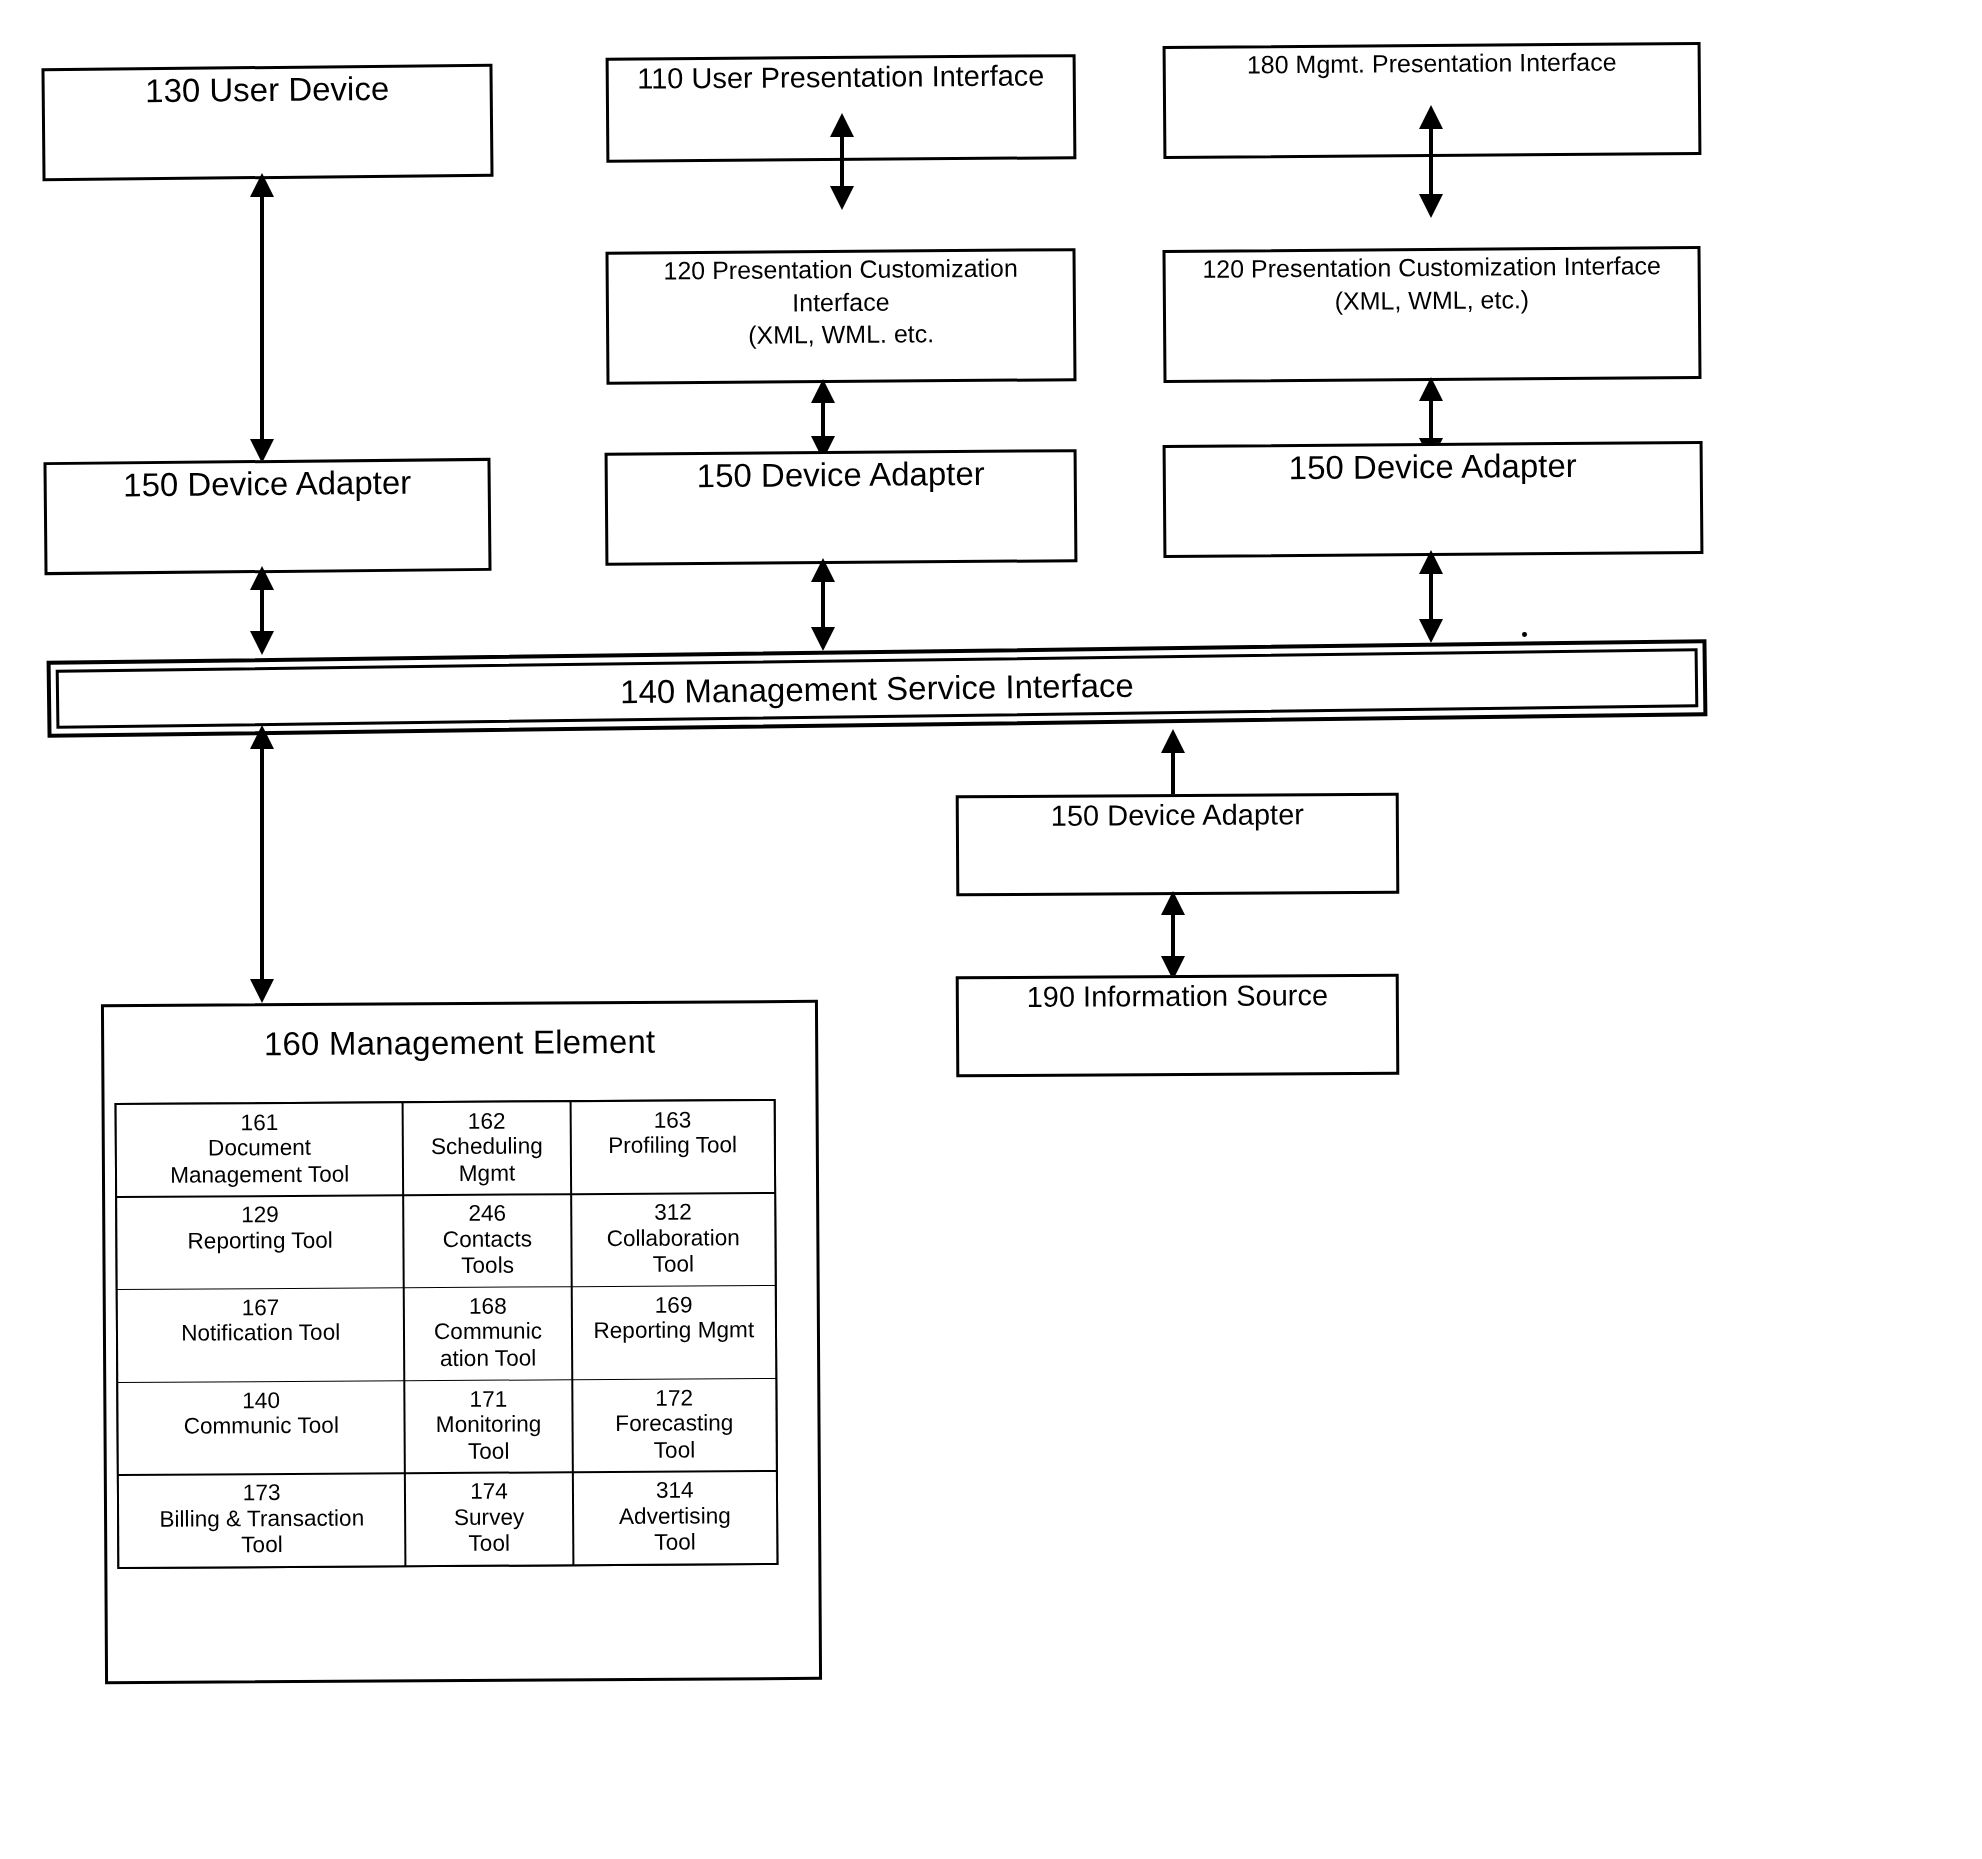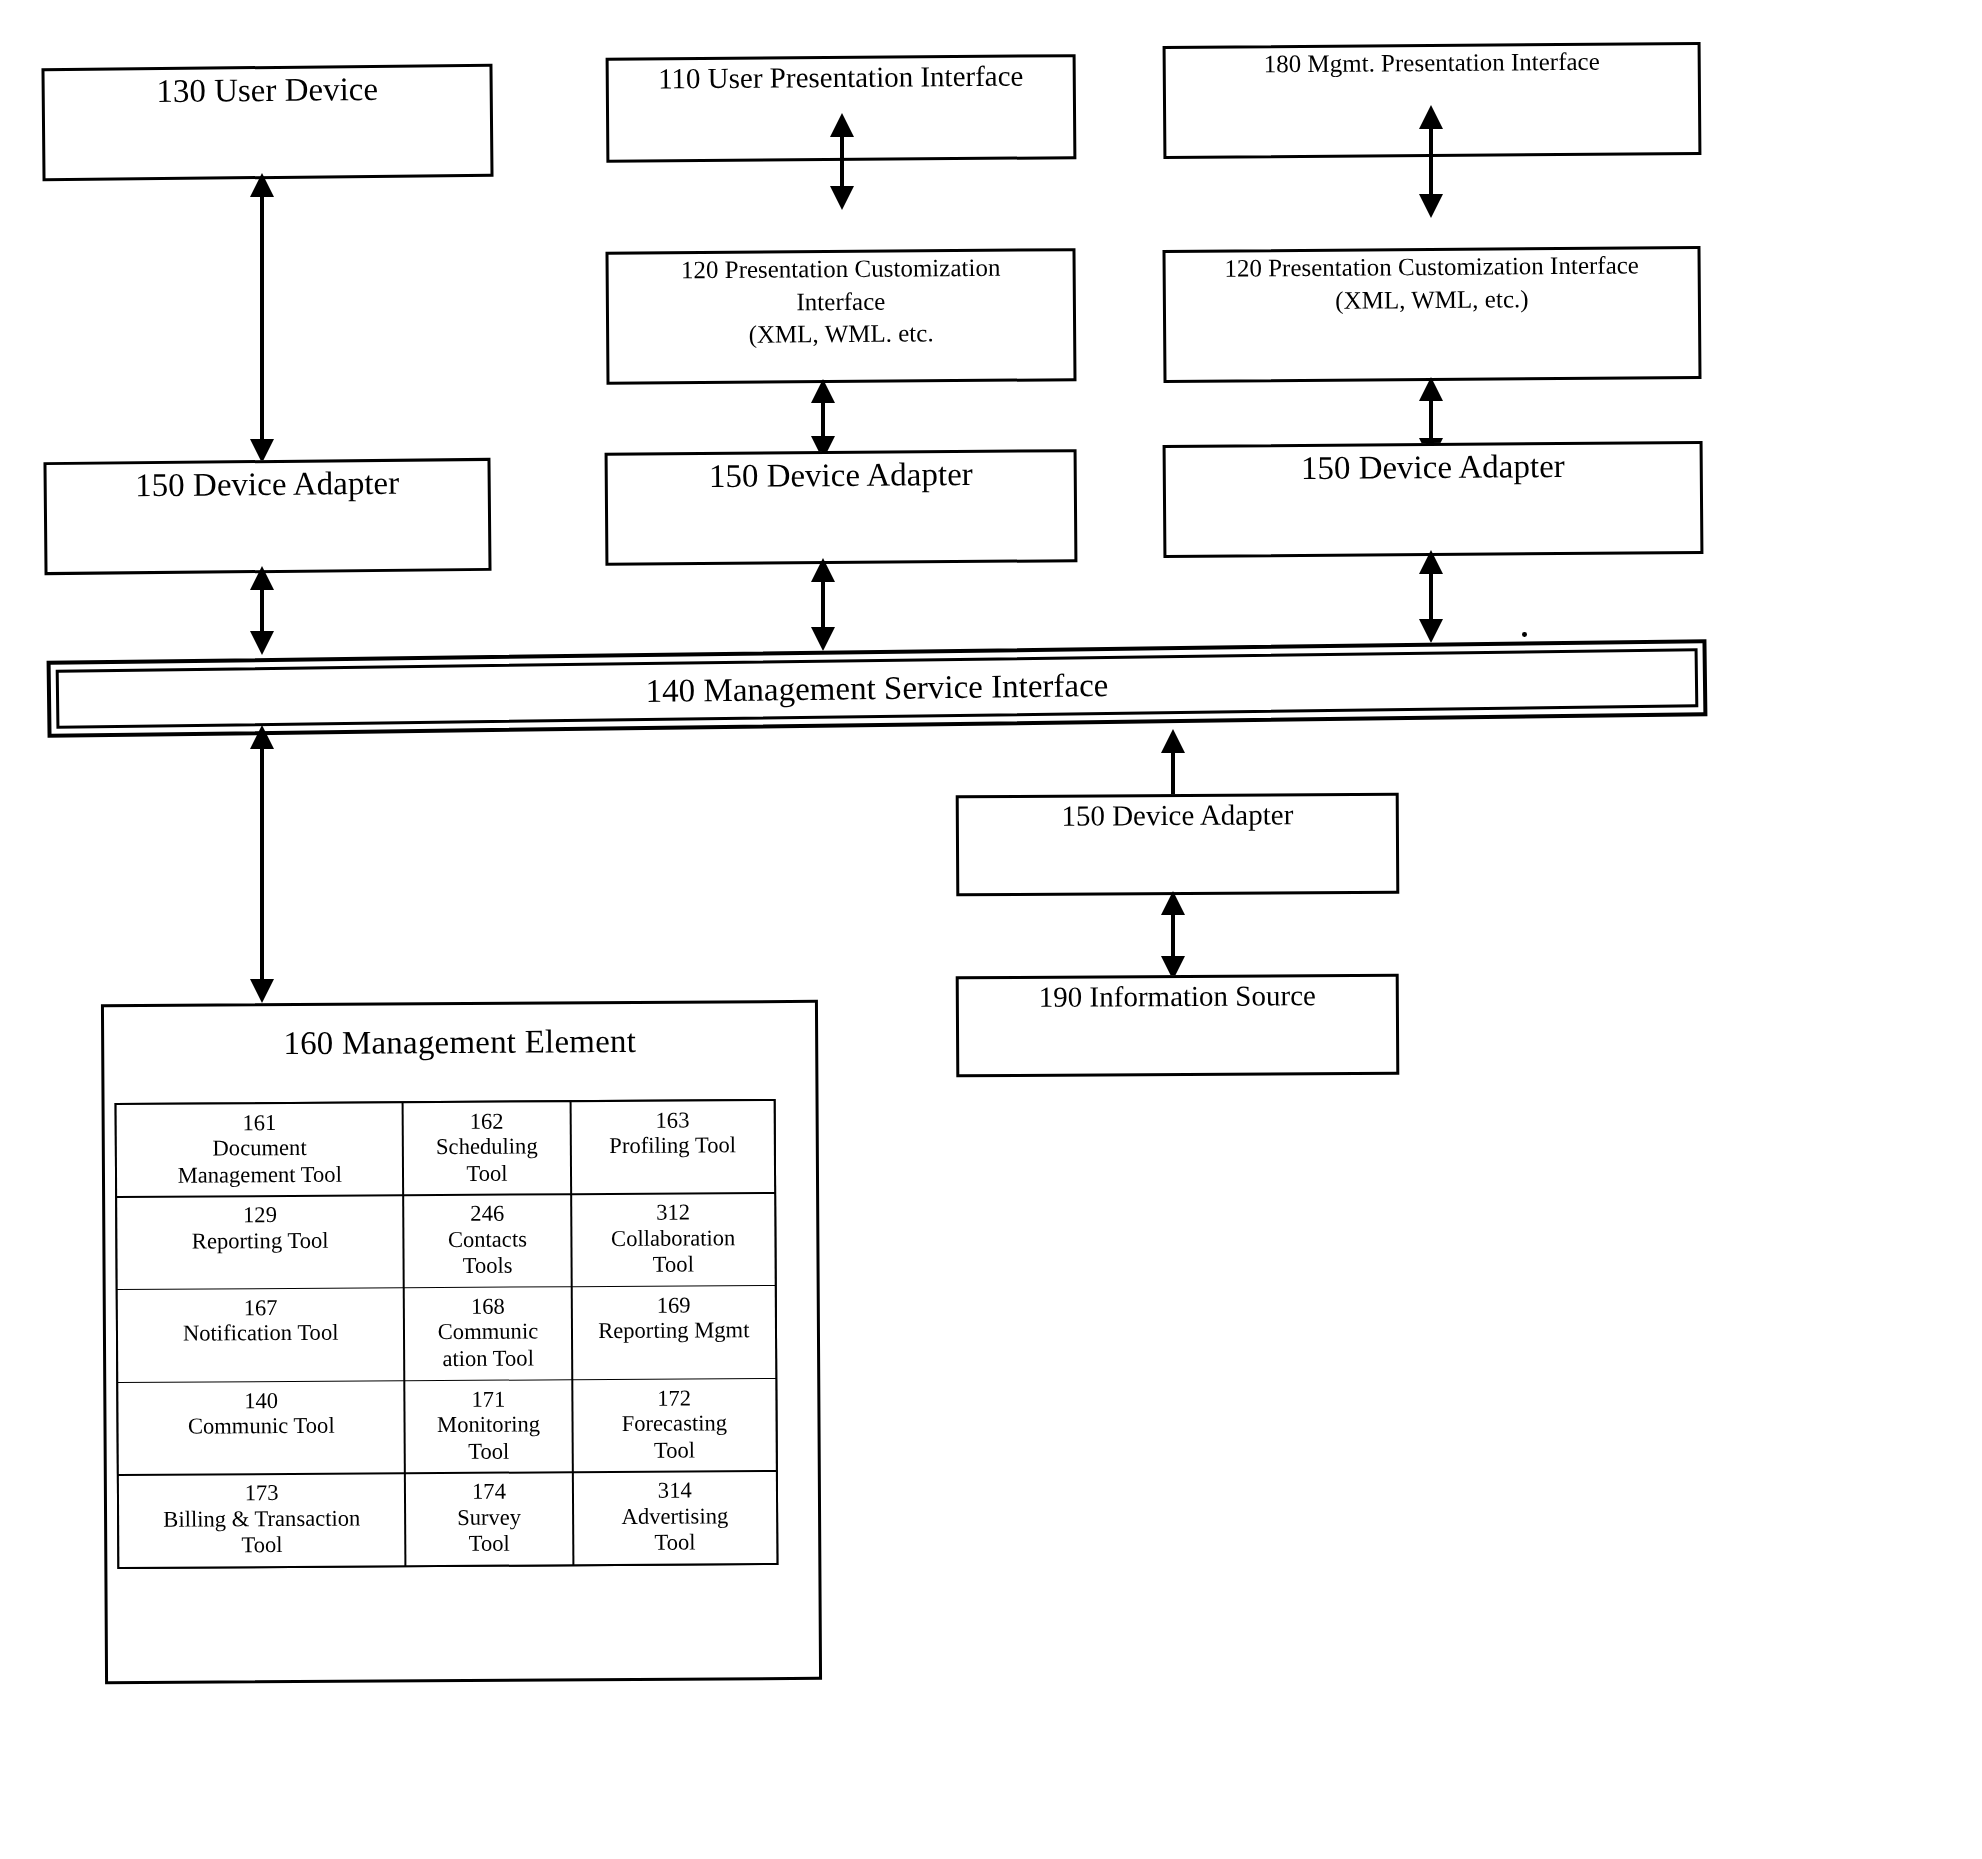--- a/index.html
+++ b/index.html
@@ -5,21 +5,21 @@
   html, body {
     margin: 0;
     padding: 0;
     background: #ffffff;
   }
   #canvas {
     position: relative;
     width: 1982px;
     height: 1860px;
     background: #ffffff;
-    font-family: Liberation Serif, serif;
+    font-family: Liberation Sans, sans-serif;
     color: #000000;
     overflow: hidden;
   }
 
   
   .node {
     position: absolute;
     box-sizing: border-box;
     border: 3.2px solid #000;
     background: #fff;
@@ -277,21 +277,21 @@
   <div class="tool-grid" style="left:116px; top:1101px; width:661px; height:466px; transform:rotate(-0.35deg);">
 
     <div class="tool-cell">
       <span class="tool-num">161</span>
       <span class="tool-name">Document
 Management Tool</span>
     </div>
     <div class="tool-cell">
       <span class="tool-num">162</span>
       <span class="tool-name">Scheduling
-Tool</span>
+Mgmt</span>
     </div>
     <div class="tool-cell">
       <span class="tool-num">163</span>
       <span class="tool-name">Profiling Tool</span>
     </div>
 
     <div class="tool-cell">
       <span class="tool-num">129</span>
       <span class="tool-name">Reporting Tool</span>
     </div>

